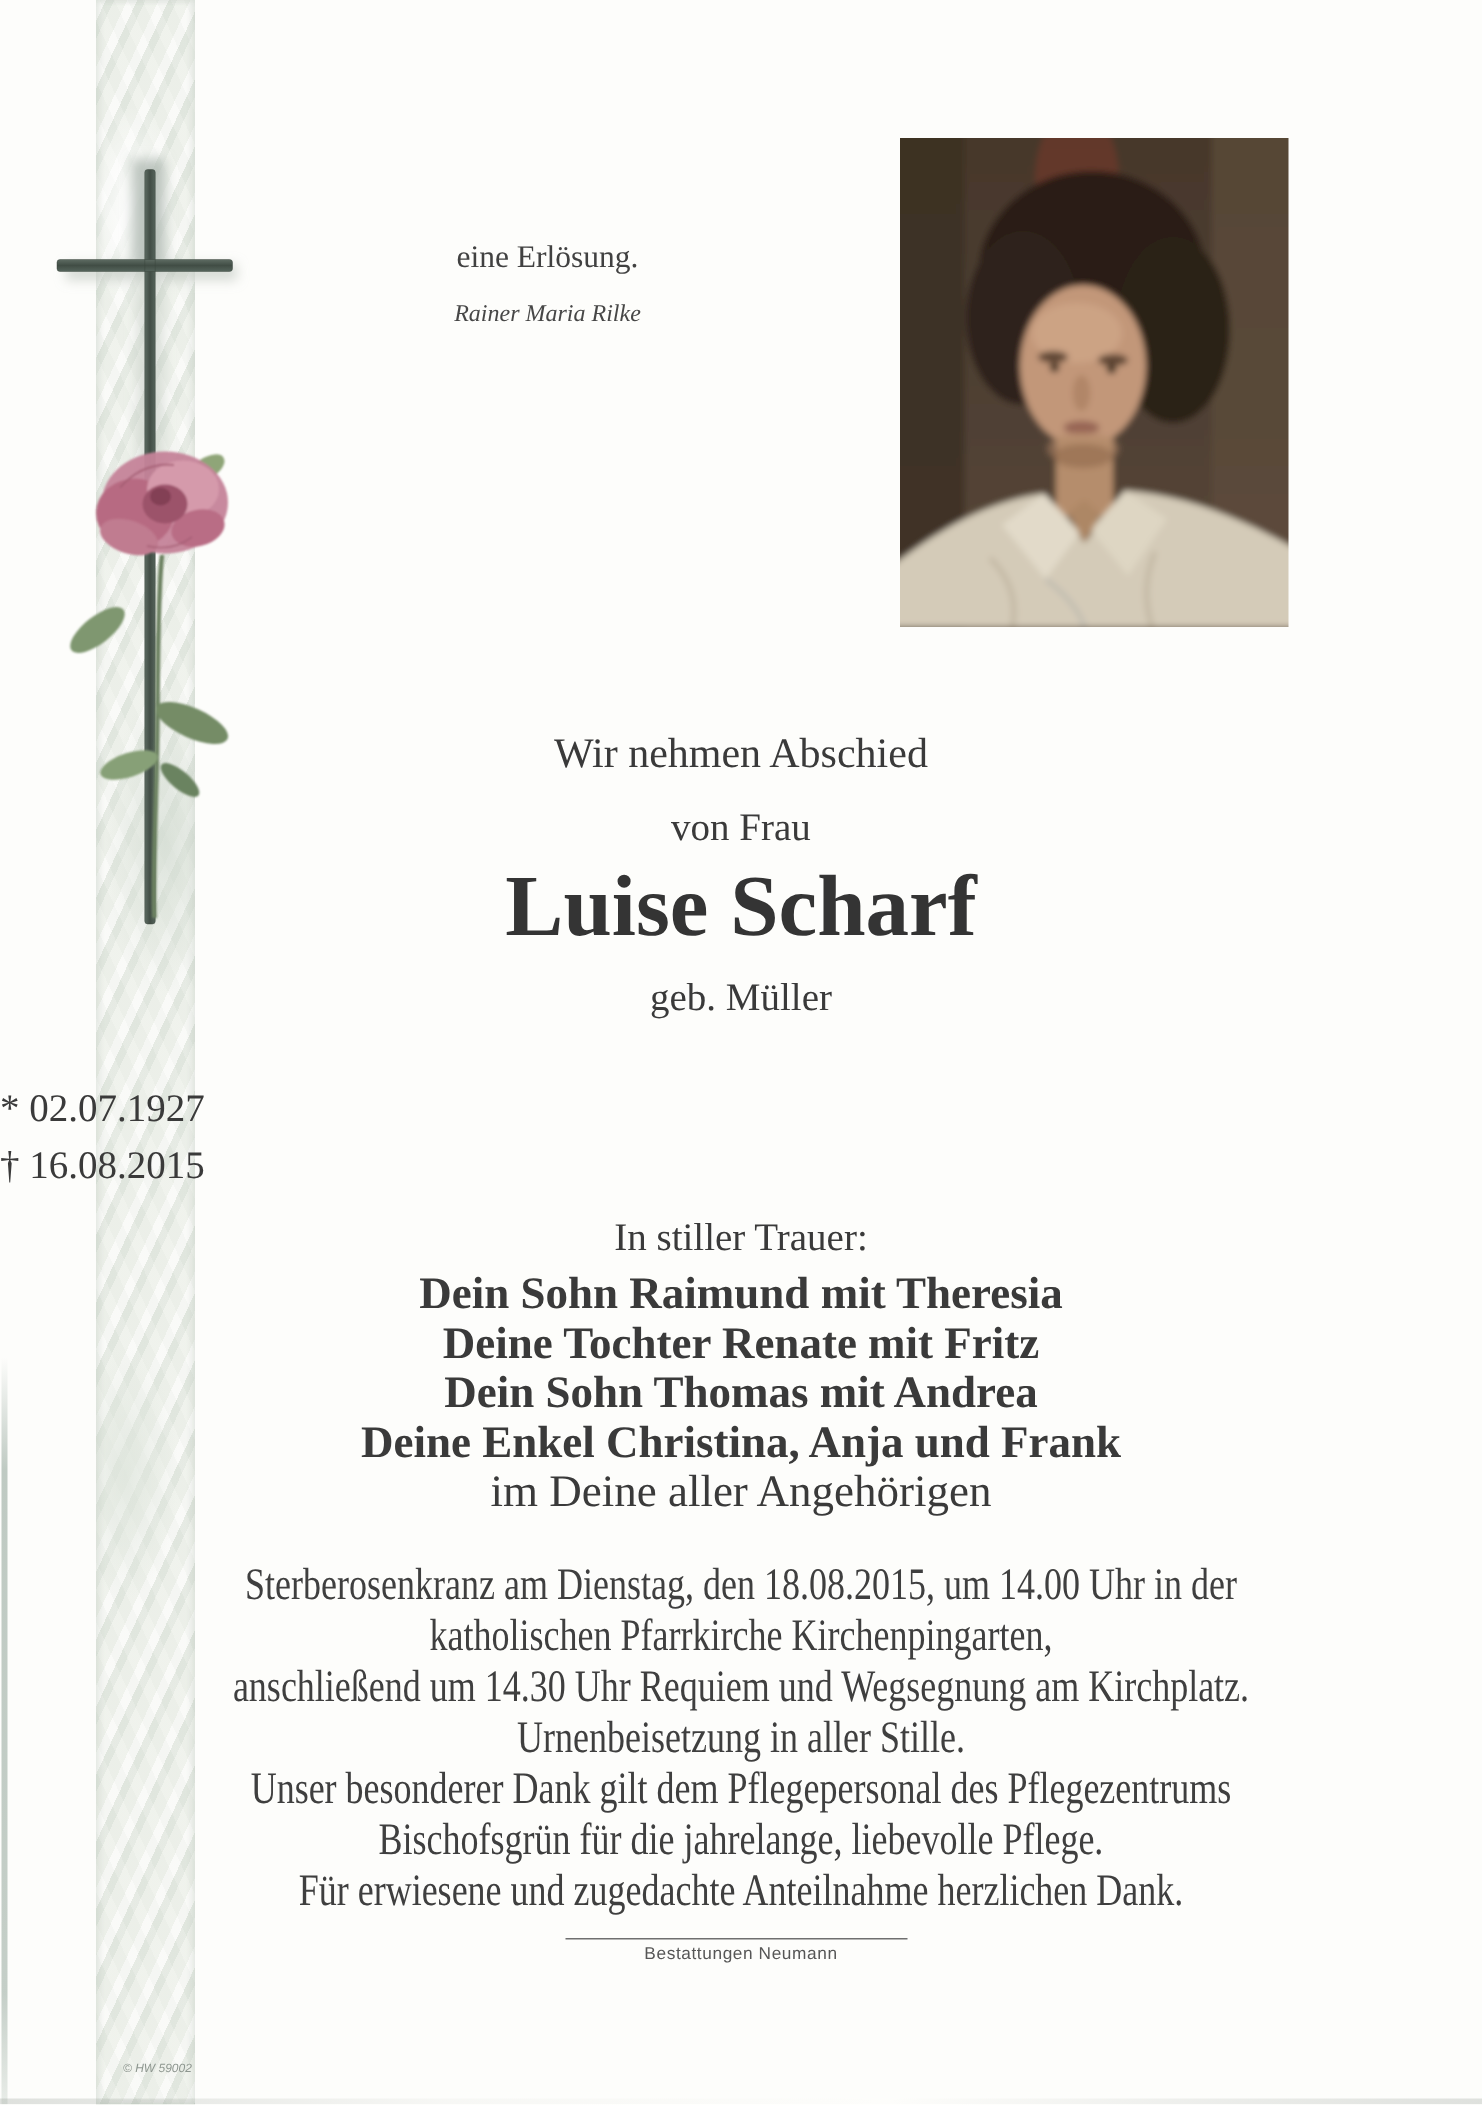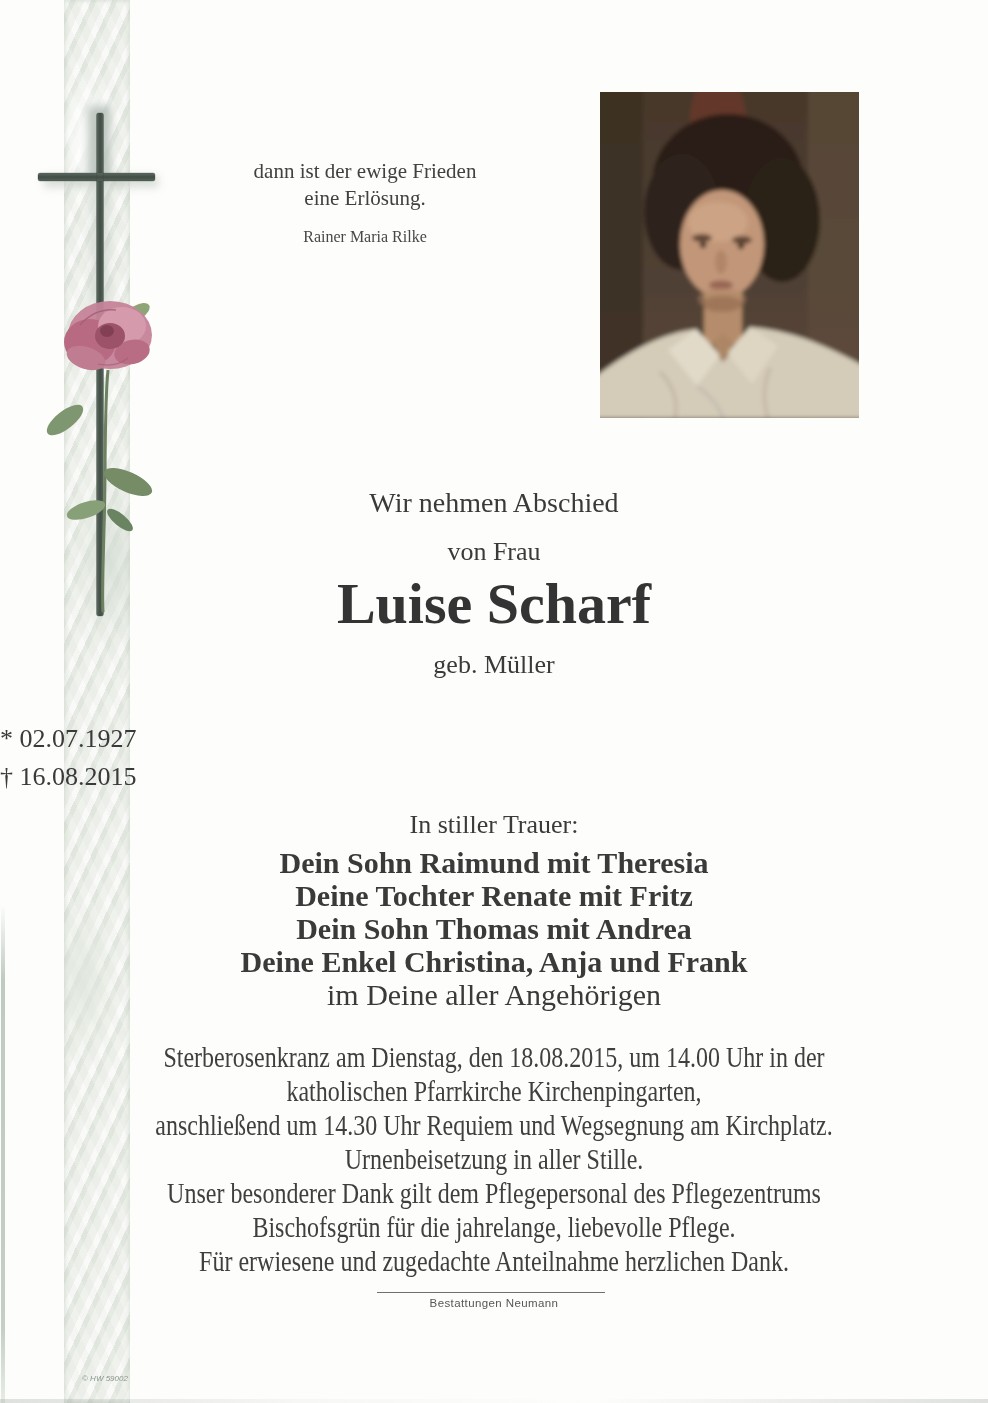--- a/index.html
+++ b/index.html
@@ -33,21 +33,21 @@
   }
   
   .decoration{position:absolute;left:20px;top:90px;width:160px;height:560px;}
   
   .photo{position:absolute;left:600px;top:92px;width:259px;height:326px;overflow:hidden;}
   
   .quote{
     position:absolute;left:160px;top:158px;width:410px;
     text-align:center;font-size:21px;line-height:27px;color:#414141;
   }
-  .quote .attribution{display:block;margin-top:11px;font-size:16px;color:#474747;}
+  .quote .attribution{display:block;margin-top:11px;font-size:16px;color:#474747;font-style:italic;}
   .centered{position:absolute;left:0;width:988px;text-align:center;}
   .farewell-1{top:487px;font-size:28px;}
   .farewell-2{top:537px;font-size:26px;}
   .name{top:568px;font-size:58px;font-weight:bold;line-height:72px;color:#343434;}
   .maiden{top:650px;font-size:26px;}
   .dates{
     position:absolute;left:0;top:720px;width:988px;
     display:flex;flex-direction:column;
   }
   .dates .inner{width:auto;text-align:left;font-size:26px;line-height:38px;}
@@ -175,21 +175,20 @@
       <polygon points="150,235 127,261 152,292 178,254" fill="#e4ddcb"></polygon>
       <polygon points="112,250 123,270 134,251 123,241" fill="#b08a68"></polygon>
       <path d="M60,280 Q80,300 75,326" stroke="#b7ad97" stroke-width="3" fill="none" opacity="0.6"></path>
       <path d="M170,276 Q160,300 168,326" stroke="#b7ad97" stroke-width="3" fill="none" opacity="0.6"></path>
       <path d="M97,294 Q118,310 123,326" stroke="#9aa0a8" stroke-width="2" fill="none" opacity="0.45"></path>
       <rect x="-5" y="-5" width="269" height="336" fill="#8a6a4a" opacity="0.06"></rect>
     </g>
   </svg>
 
   <div class="quote">
-    <div>dann ist der ewige Frieden</div>
     <div>eine Erlösung.</div>
     <span class="attribution">Rainer Maria Rilke</span>
   </div>
 
   <div class="centered farewell-1">Wir nehmen Abschied</div>
   <div class="centered farewell-2">von Frau</div>
 
   <div class="centered name">Luise Scharf</div>
   <div class="centered maiden">geb. Müller</div>
 

